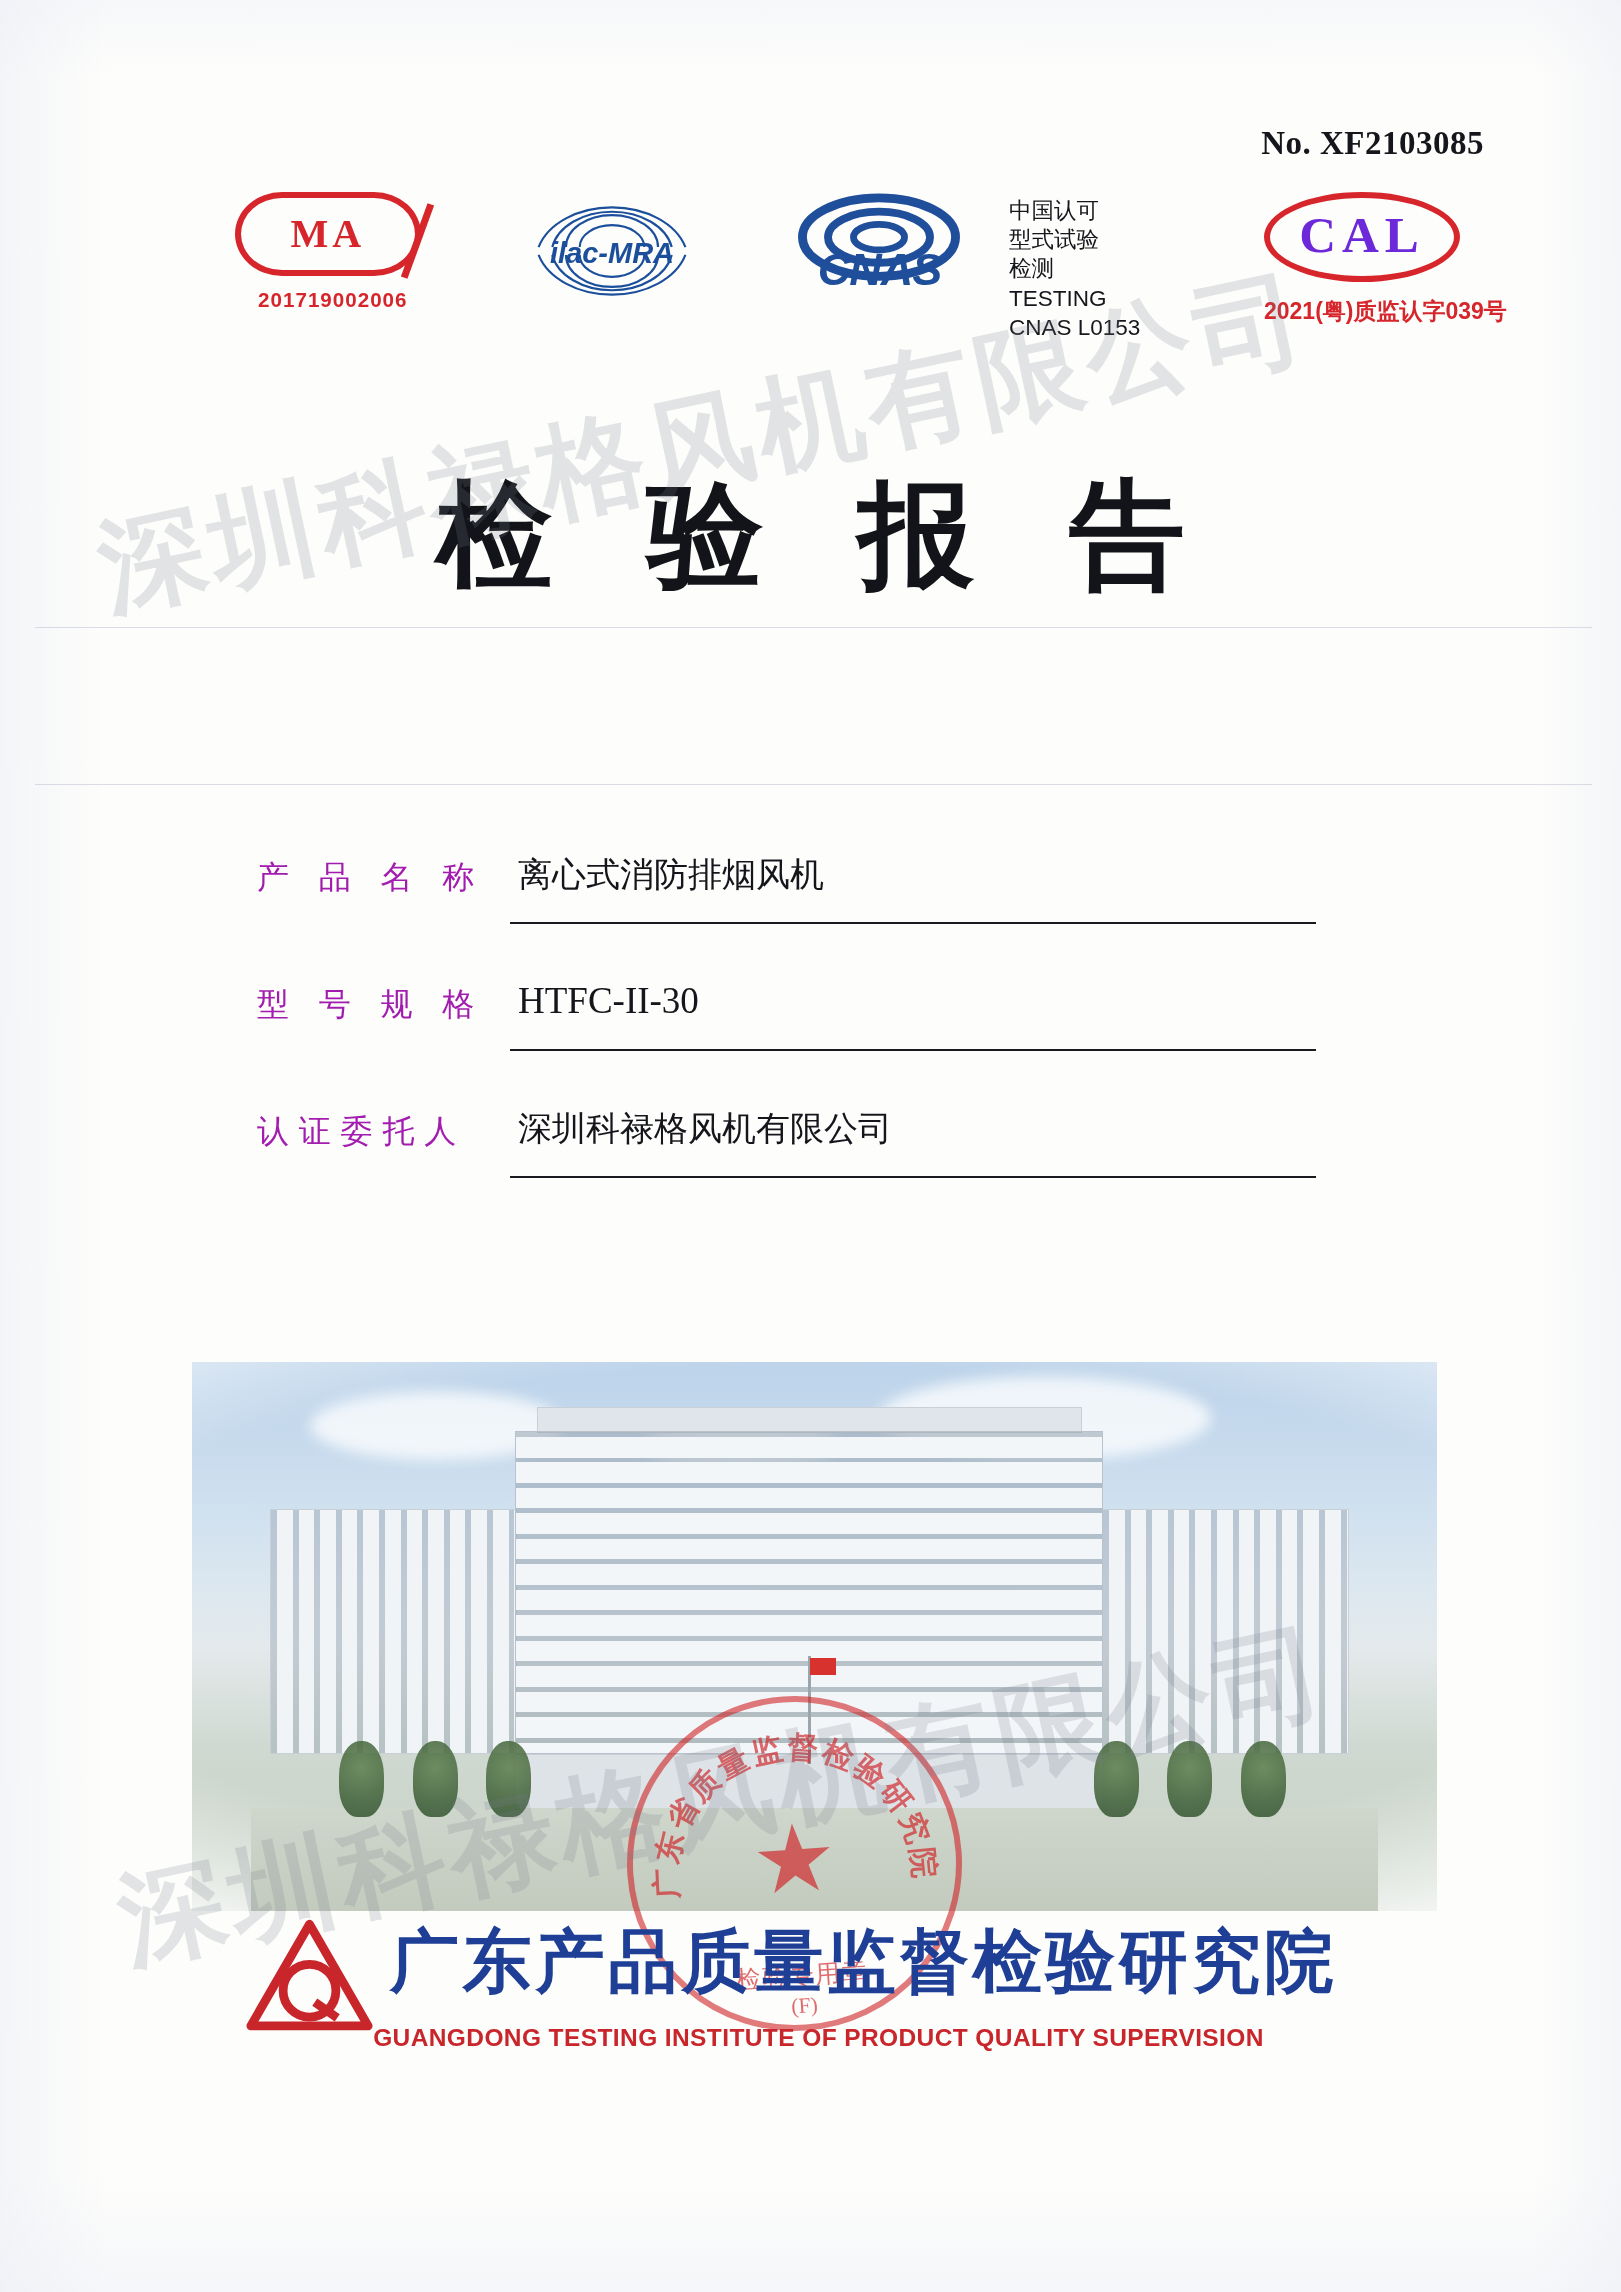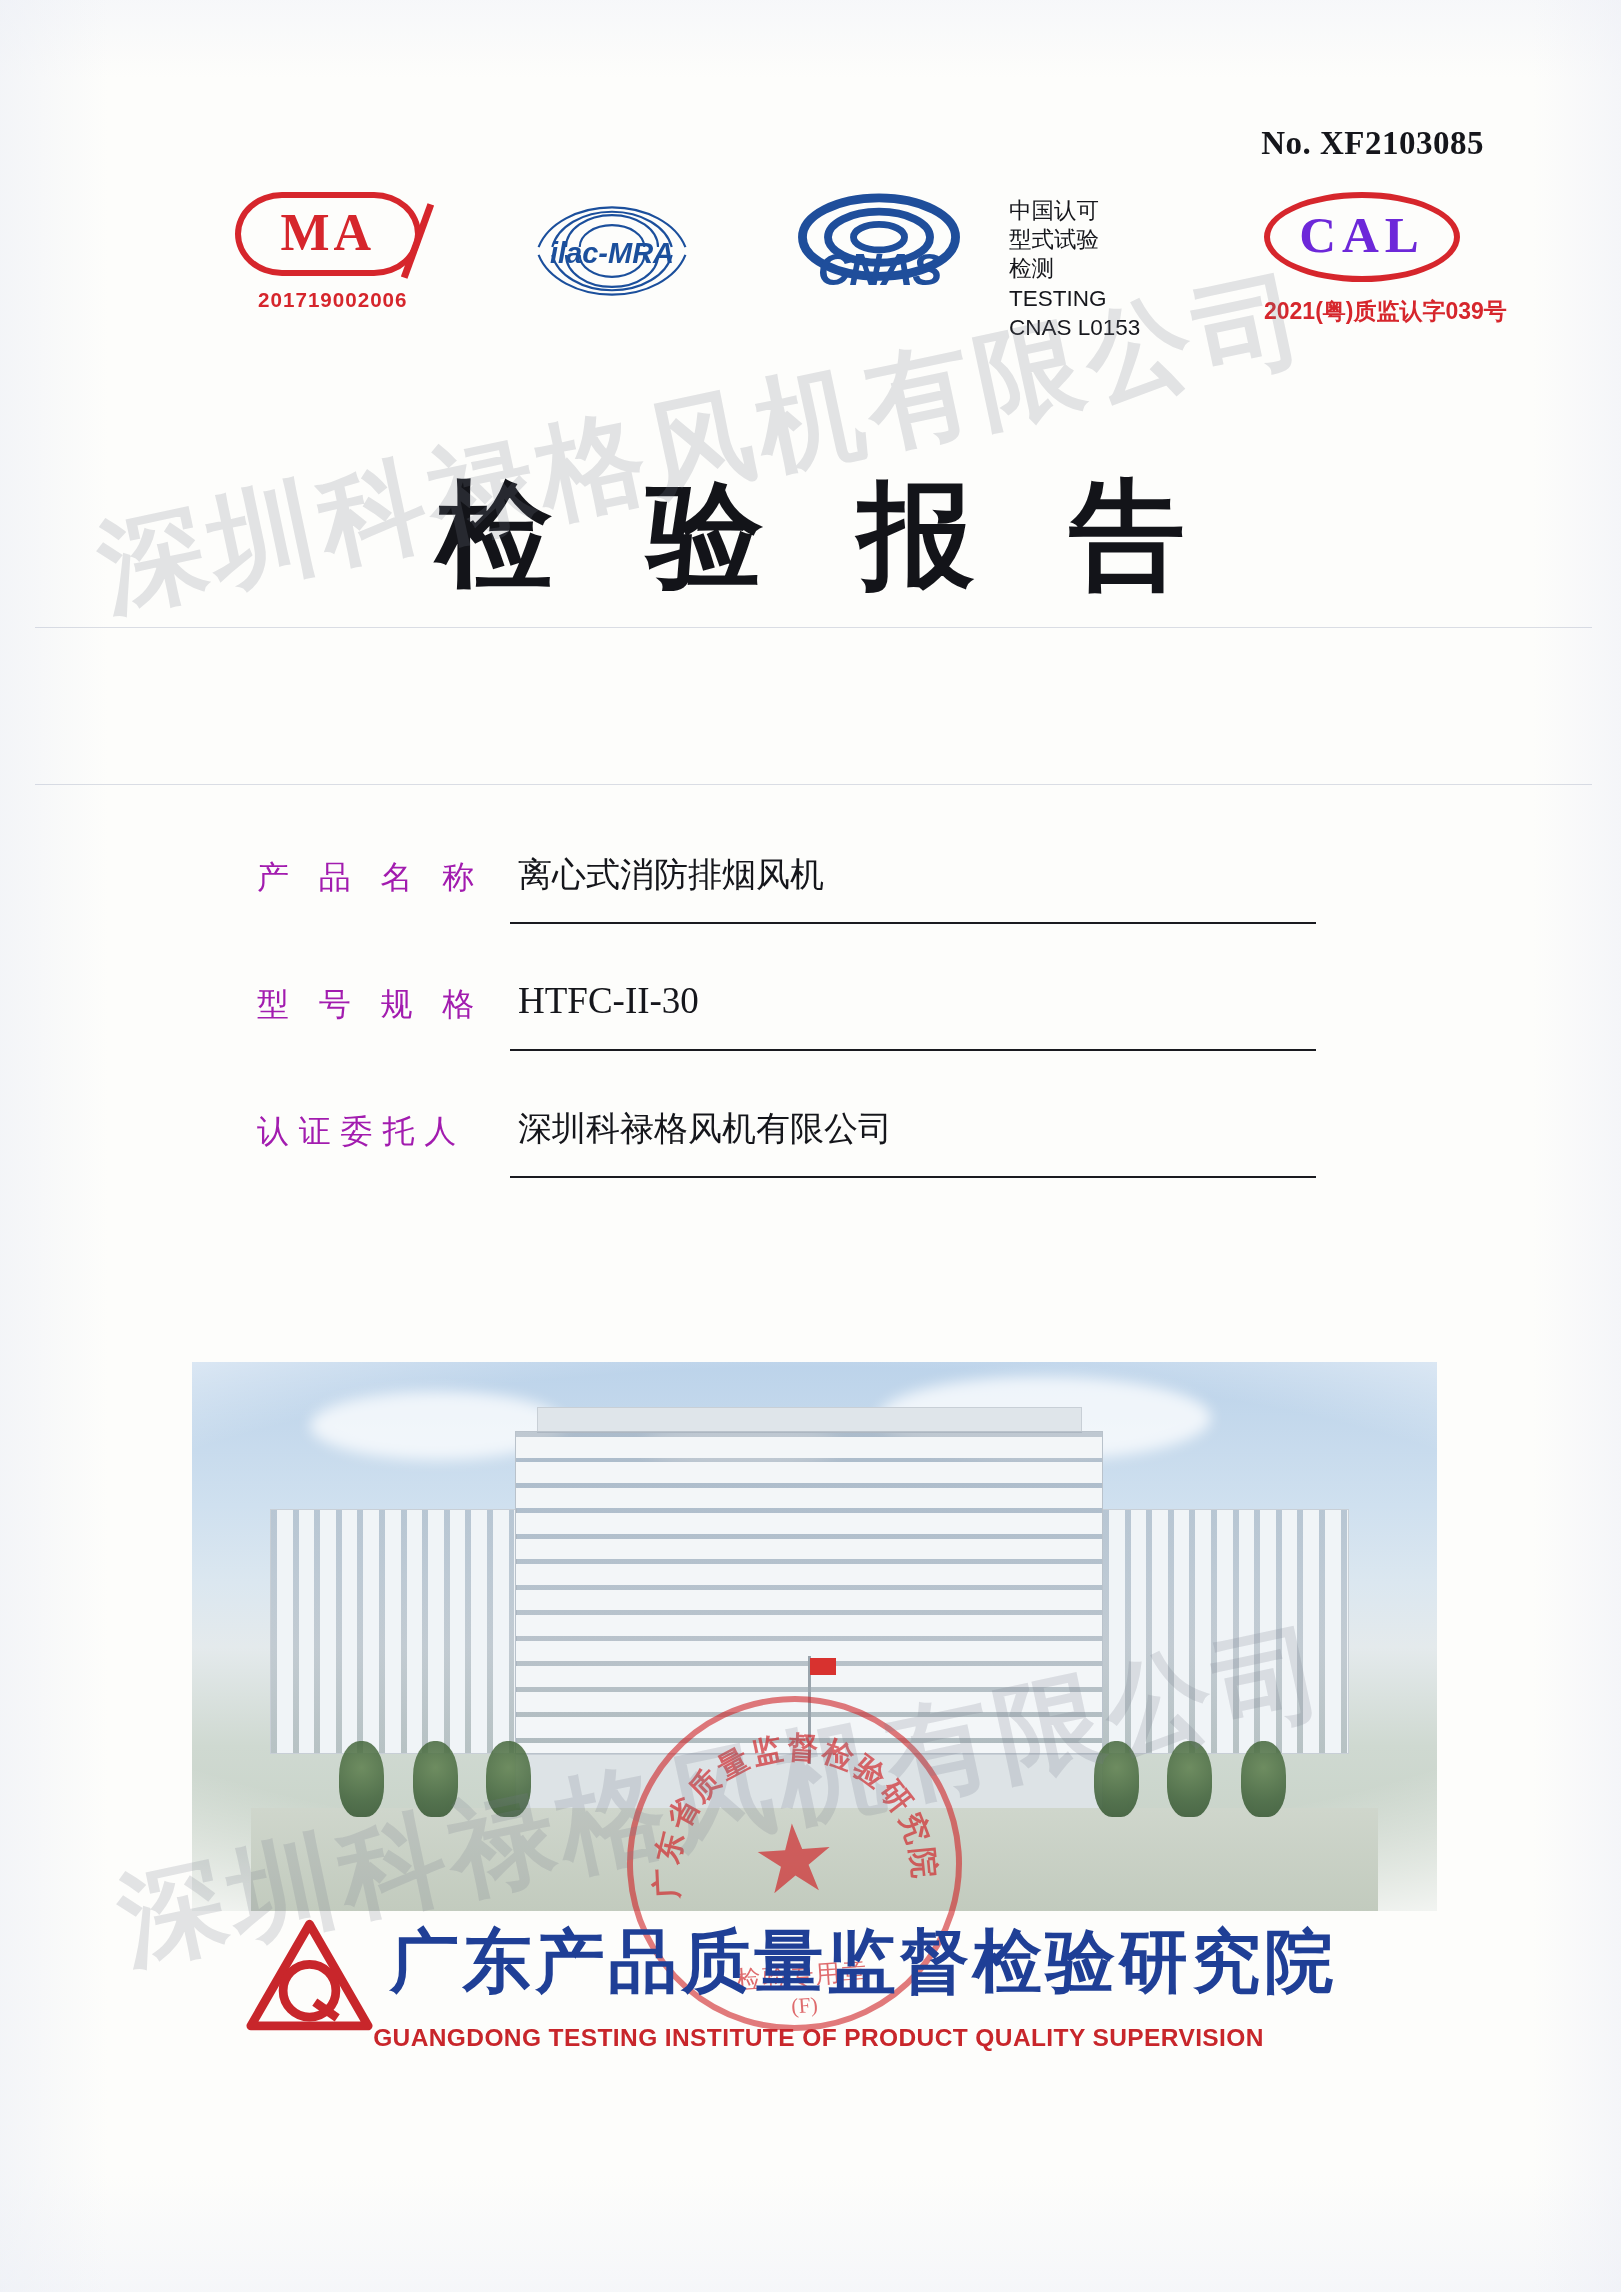--- a/index.html
+++ b/index.html
@@ -69,21 +69,21 @@
     border: 6.9px solid #d6262c;
     border-radius: 47px / 42px;
     box-sizing: border-box;
   }
   .cma .cma-text {
     position: absolute;
     top: 50%;
     left: 50%;
     transform: translate(-50%, -52%);
     font-family: "Liberation Serif", serif;
-    font-size: 52px;
+    font-size: 40px;
     font-weight: bold;
     letter-spacing: 3.9px;
     color: #d6262c;
   }
   .cma .cma-slash {
     position: absolute;
     right: -5.9px;
     top: 3.9px;
     width: 6.9px;
     height: 78px;

